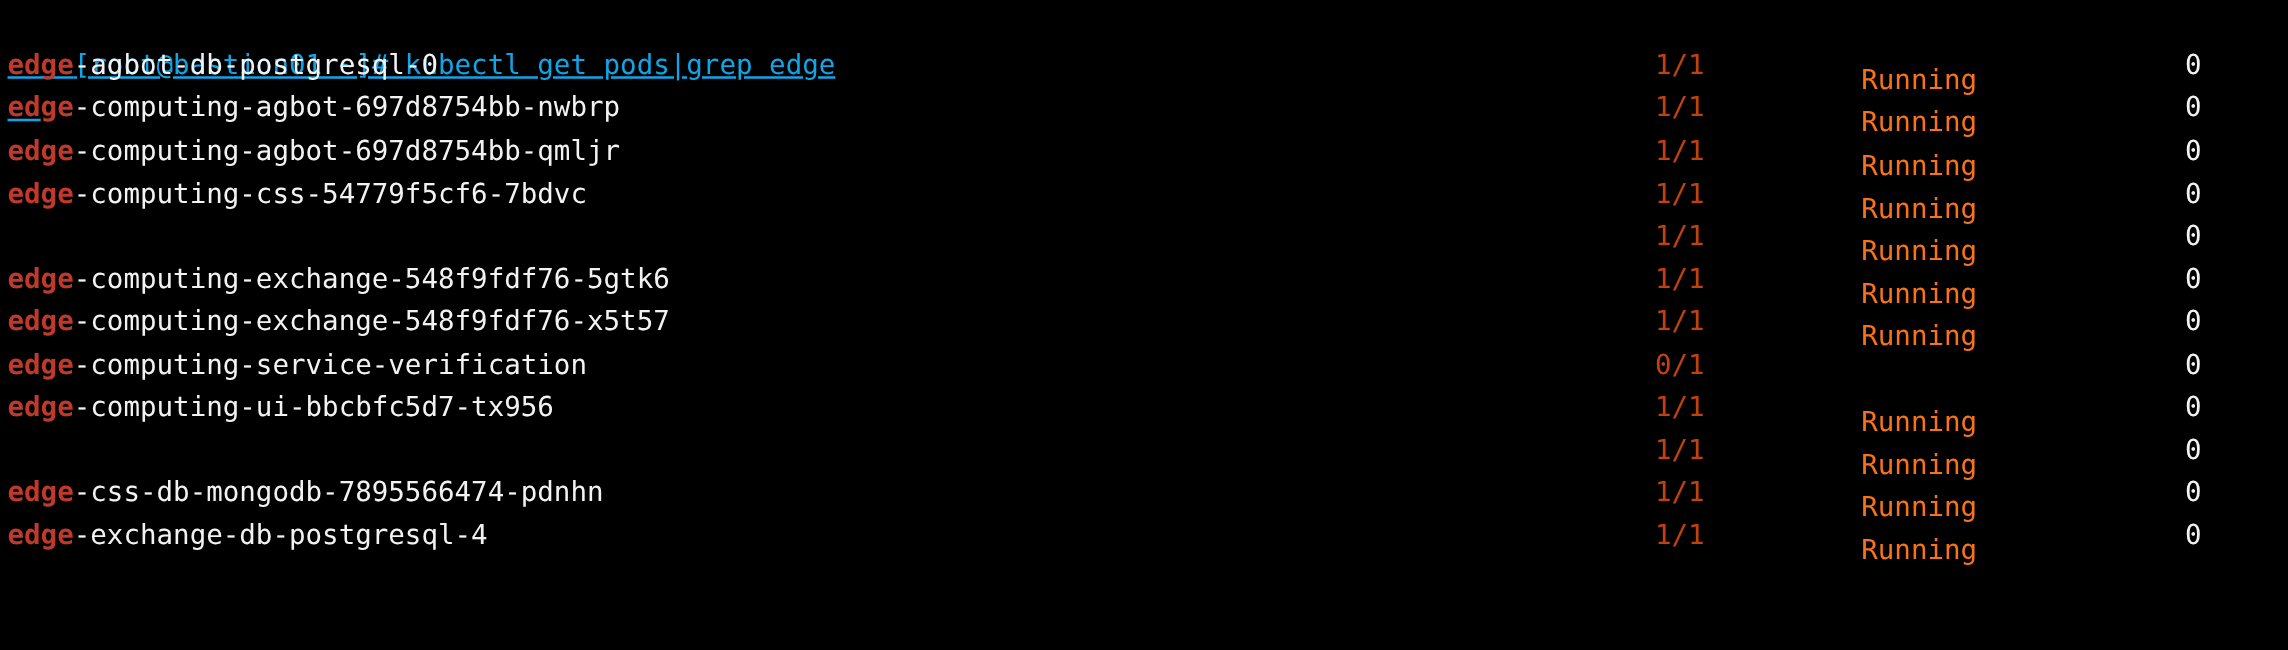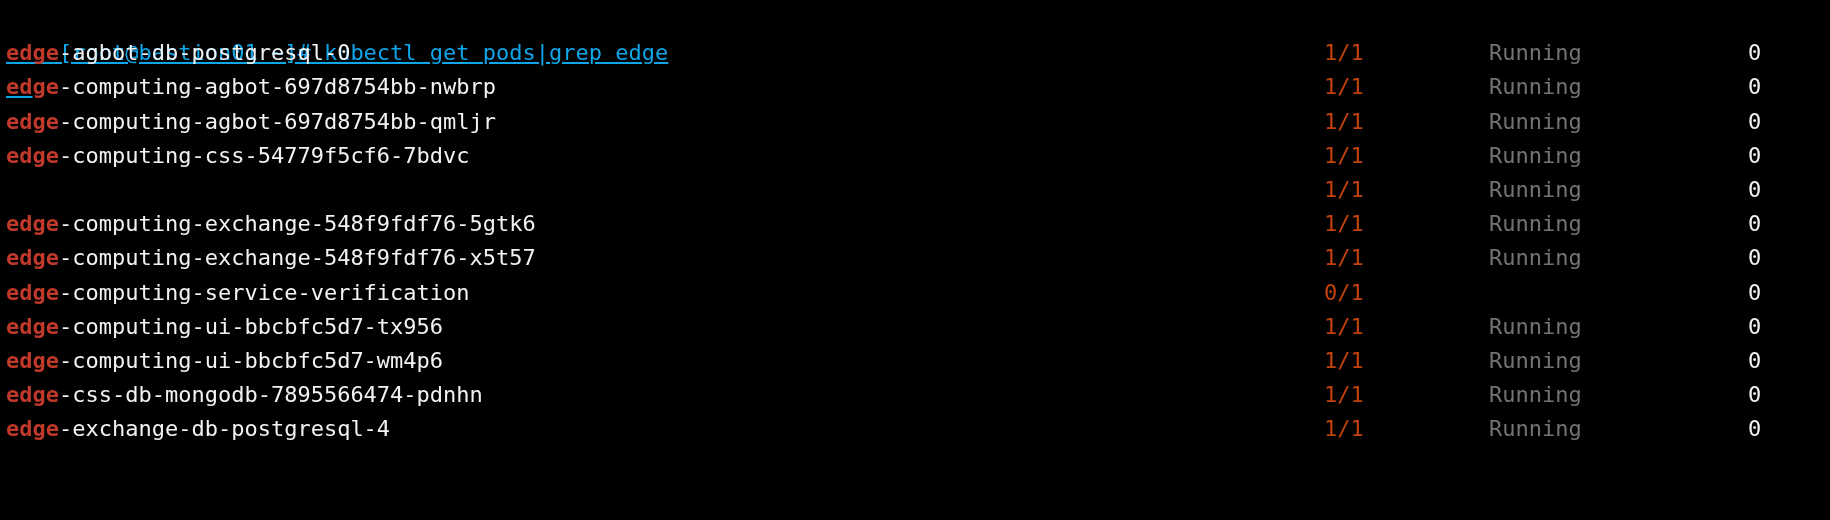--- a/index.html
+++ b/index.html
@@ -48,22 +48,22 @@
   }
   .col-ready {
     position: absolute;
     left: 1318px;
     top: 0;
     color: #c2410c;
   }
   .col-status {
     position: absolute;
     left: 1483px;
-    top: 0;
-    color: #737373;
+    top: 12px;
+    color: #f97316;
   }
   .col-restarts {
     position: absolute;
     left: 1742px;
     top: 0;
     color: #f2f2f2;
   }
   .pod-name {
     display: inline-block;
   }
@@ -80,18 +80,18 @@
   <div id="rows">
       <div class="line row"><span class="pod-name"><span class="match">edge</span><span class="name-rest">-agbot-db-postgresql-0</span></span><span class="col-ready">1/1</span><span class="col-status">Running</span><span class="col-restarts">0</span></div>
       <div class="line row"><span class="pod-name"><span class="match">edge</span><span class="name-rest">-computing-agbot-697d8754bb-nwbrp</span></span><span class="col-ready">1/1</span><span class="col-status">Running</span><span class="col-restarts">0</span></div>
       <div class="line row"><span class="pod-name"><span class="match">edge</span><span class="name-rest">-computing-agbot-697d8754bb-qmljr</span></span><span class="col-ready">1/1</span><span class="col-status">Running</span><span class="col-restarts">0</span></div>
       <div class="line row"><span class="pod-name"><span class="match">edge</span><span class="name-rest">-computing-css-54779f5cf6-7bdvc</span></span><span class="col-ready">1/1</span><span class="col-status">Running</span><span class="col-restarts">0</span></div>
       <div class="line row"><span class="col-ready">1/1</span><span class="col-status">Running</span><span class="col-restarts">0</span></div>
       <div class="line row"><span class="pod-name"><span class="match">edge</span><span class="name-rest">-computing-exchange-548f9fdf76-5gtk6</span></span><span class="col-ready">1/1</span><span class="col-status">Running</span><span class="col-restarts">0</span></div>
       <div class="line row"><span class="pod-name"><span class="match">edge</span><span class="name-rest">-computing-exchange-548f9fdf76-x5t57</span></span><span class="col-ready">1/1</span><span class="col-status">Running</span><span class="col-restarts">0</span></div>
       <div class="line row"><span class="pod-name"><span class="match">edge</span><span class="name-rest">-computing-service-verification</span></span><span class="col-ready">0/1</span><span class="col-restarts">0</span></div>
       <div class="line row"><span class="pod-name"><span class="match">edge</span><span class="name-rest">-computing-ui-bbcbfc5d7-tx956</span></span><span class="col-ready">1/1</span><span class="col-status">Running</span><span class="col-restarts">0</span></div>
-      <div class="line row"><span class="pod-name"><span class="match">edge</span><span class="name-rest">-computing-ui-bbcbfc5d7-wm4p6</span></span><span class="col-ready">1/1</span><span class="col-status">Running</span><span class="col-restarts">0</span></div>
+      <div class="line row"><span class="col-ready">1/1</span><span class="col-status">Running</span><span class="col-restarts">0</span></div>
       <div class="line row"><span class="pod-name"><span class="match">edge</span><span class="name-rest">-css-db-mongodb-7895566474-pdnhn</span></span><span class="col-ready">1/1</span><span class="col-status">Running</span><span class="col-restarts">0</span></div>
       <div class="line row"><span class="pod-name"><span class="match">edge</span><span class="name-rest">-exchange-db-postgresql-4</span></span><span class="col-ready">1/1</span><span class="col-status">Running</span><span class="col-restarts">0</span></div>
     </div>
 
 </div>
 
 </body></html>

